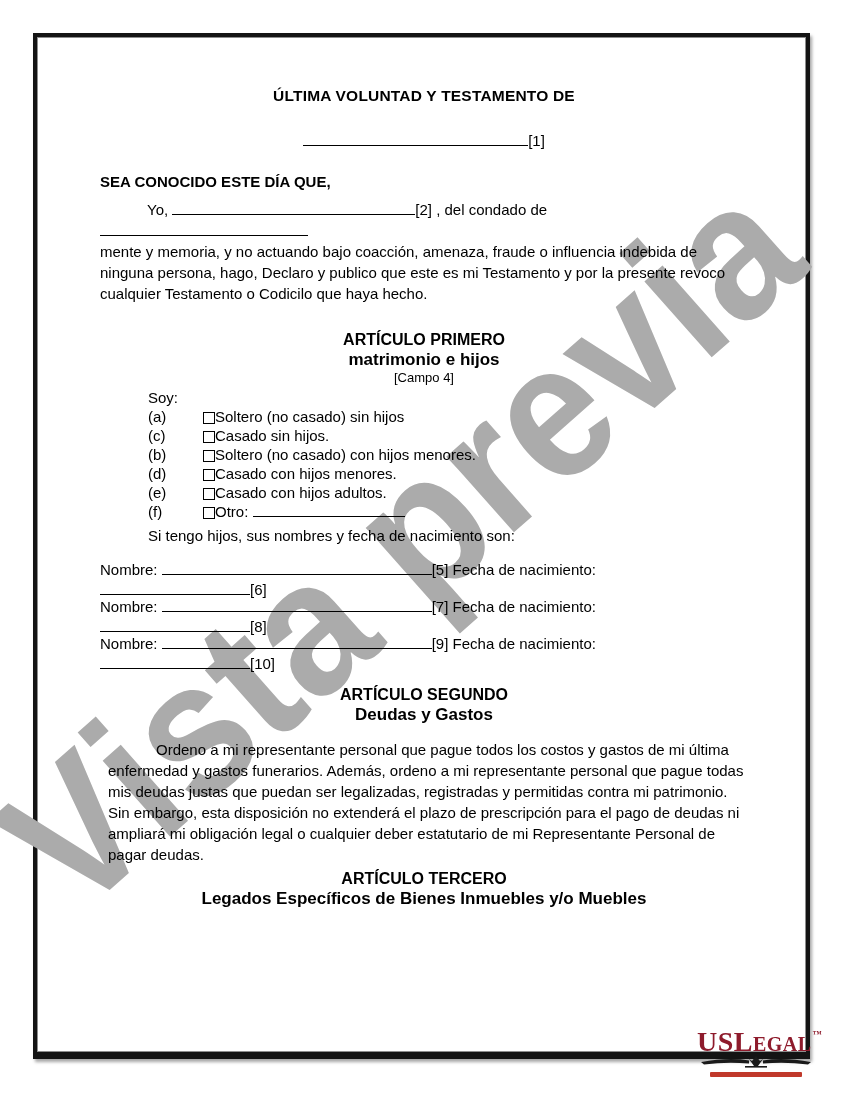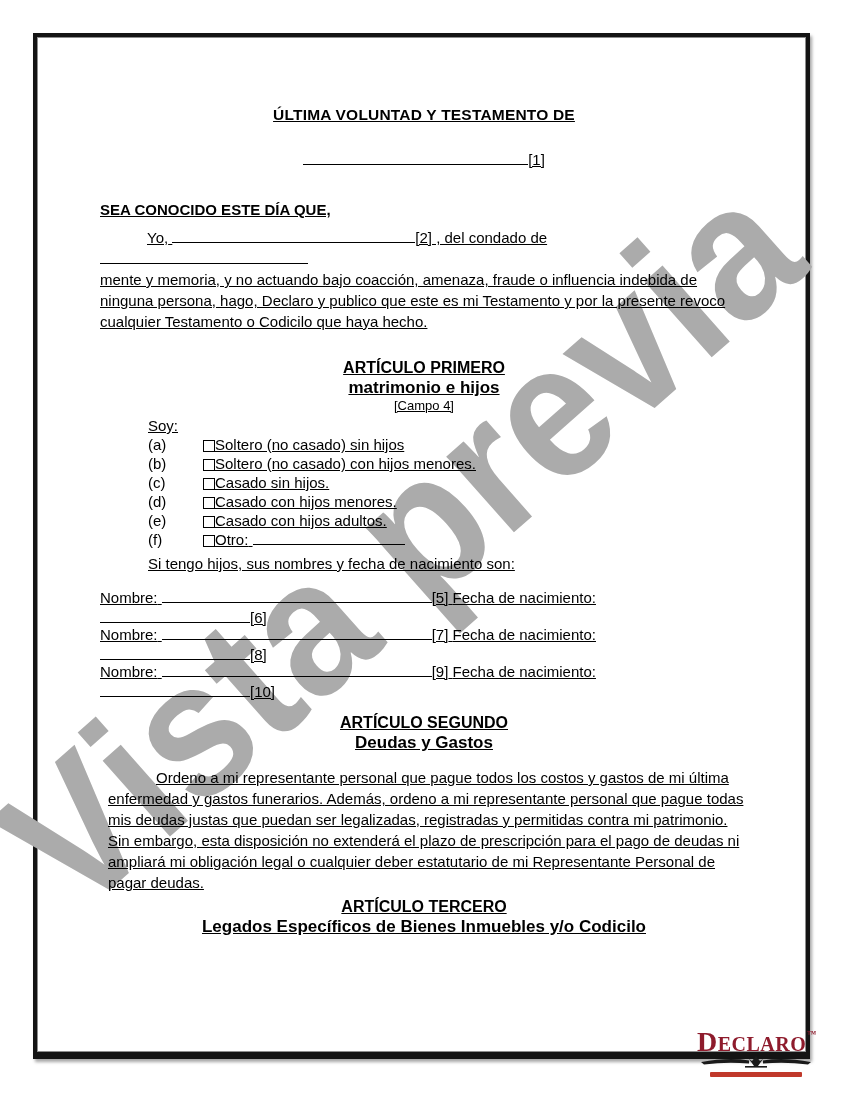--- a/index.html
+++ b/index.html
@@ -46,42 +46,41 @@
     z-index: 1;
     pointer-events: none;
   }
   .watermark text {
     font-family: "Liberation Sans", "DejaVu Sans", sans-serif;
     font-weight: bold;
   }
   .content {
     position: absolute;
     left: 100px;
-    top: 105px;
+    top: 86px;
     width: 648px;
     z-index: 2;
     font-size: 15px;
     line-height: 21px;
-    text-decoration: underline;
   }
   .doc-title {
     margin: 0;
     font-size: 15.5px;
     font-weight: bold;
     text-align: center;
     line-height: 19px;
     letter-spacing: 0.2px;
   }
   .title-blank-line {
     margin-top: 26px;
     text-align: center;
     line-height: 20px;
   }
   .known-heading {
-    margin-top: 30px;
+    margin-top: 21px;
     font-weight: bold;
     line-height: 20px;
   }
   .intro-par {
     margin: 7px 0 0 0;
     line-height: 21px;
   }
   .tab-indent { display: inline-block; width: 47px; }
   .blank {
     display: inline-block;
@@ -204,24 +203,24 @@
       <div class="h-campo">[Campo 4]</div>
     </div>
 
     <div class="soy-line">Soy:</div>
 
     <div class="options">
       <div class="option-row">
         <span class="opt-letter">(a)</span><span class="checkbox"></span><span>Soltero (no casado) sin hijos</span>
       </div>
       <div class="option-row">
+        <span class="opt-letter">(c)</span><span class="checkbox"></span><span>Casado sin hijos.</span>
+      </div>
+      <div class="option-row">
         <span class="opt-letter">(b)</span><span class="checkbox"></span><span>Soltero (no casado) con hijos menores.</span>
-      </div>
-      <div class="option-row">
-        <span class="opt-letter">(c)</span><span class="checkbox"></span><span>Casado sin hijos.</span>
       </div>
       <div class="option-row">
         <span class="opt-letter">(d)</span><span class="checkbox"></span><span>Casado con hijos menores.</span>
       </div>
       <div class="option-row">
         <span class="opt-letter">(e)</span><span class="checkbox"></span><span>Casado con hijos adultos.</span>
       </div>
       <div class="option-row">
         <span class="opt-letter">(f)</span><span class="checkbox"></span><span>Otro:</span>
         <span class="blank b-otro"></span>
@@ -259,28 +258,28 @@
 
     <div class="art-head art2-head">
       <div class="h-main">ARTÍCULO SEGUNDO</div>
       <div class="h-sub">Deudas y Gastos</div>
     </div>
 
     <p class="body-par">Ordeno a mi representante personal que pague todos los costos y gastos de mi última enfermedad y gastos funerarios. Además, ordeno a mi representante personal que pague todas mis deudas justas que puedan ser legalizadas, registradas y permitidas contra mi patrimonio. Sin embargo, esta disposición no extenderá el plazo de prescripción para el pago de deudas ni ampliará mi obligación legal o cualquier deber estatutario de mi Representante Personal de pagar deudas.</p>
 
     <div class="art-head art3-head">
       <div class="h-main">ARTÍCULO TERCERO</div>
-      <div class="h-sub">Legados Específicos de Bienes Inmuebles y/o Codicilo</div>
+      <div class="h-sub">Legados Específicos de Bienes Inmuebles y/o Muebles</div>
     </div>
 
 
   </div>
 
   <div class="logo">
-    <div class="logo-text" style="color: rgb(142, 27, 44);"><span>Declaro</span><span class="logo-tm" style="color: rgb(142, 27, 44);">™</span></div>
+    <div class="logo-text" style="color: rgb(142, 27, 44);"><span>USLegal</span><span class="logo-tm" style="color: rgb(142, 27, 44);">™</span></div>
     <svg class="logo-flourish" width="110" height="15" viewBox="0 0 110 15">
       <path d="M0,7 Q28,2 48,5.5 L48,8.5 Q25,6.5 3,9.5 Z" fill="#1a1a1a"></path>
       <path d="M110,7 Q82,2 62,5.5 L62,8.5 Q85,6.5 107,9.5 Z" fill="#1a1a1a"></path>
       <path d="M55,1 L59,6 L62,4 L57,11 L53,11 L48,4 L51,6 Z" fill="#1a1a1a"></path>
       <rect x="44" y="11" width="22" height="1.6" fill="#1a1a1a"></rect>
     </svg>
     <div class="logo-tagline-bar" style="background: rgb(192, 57, 43);"></div>
   </div>
 
 </div>

